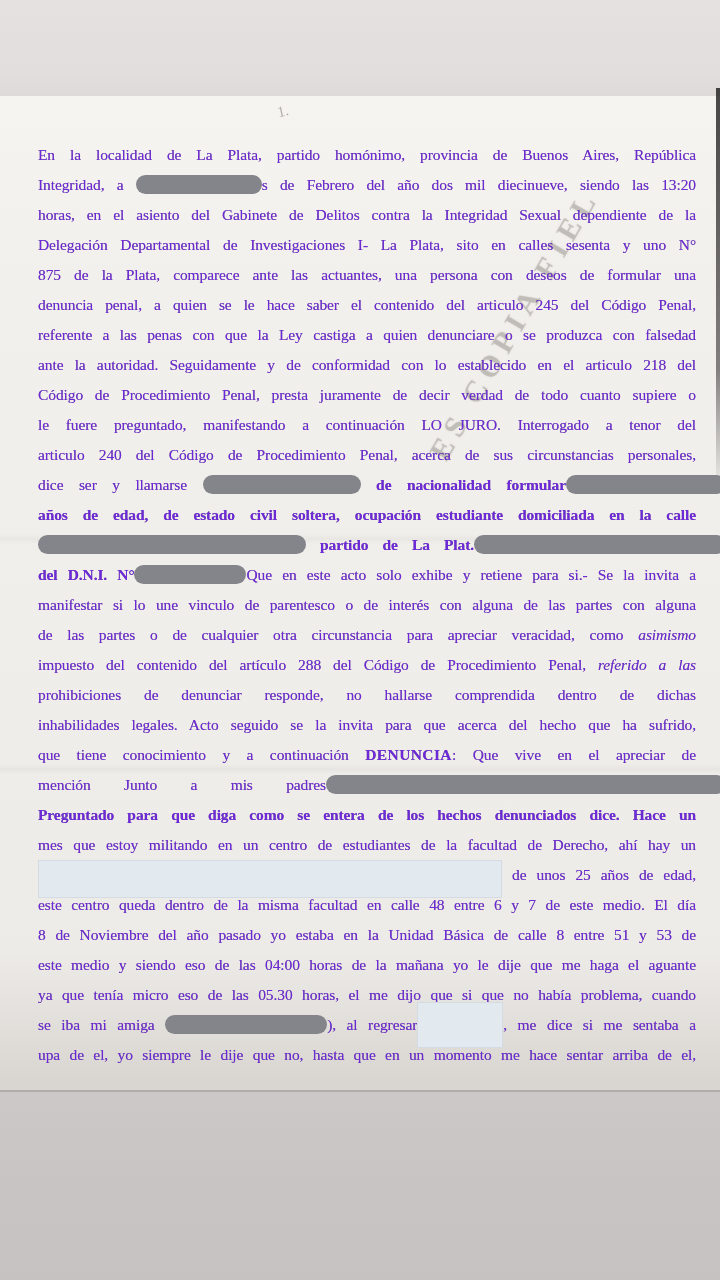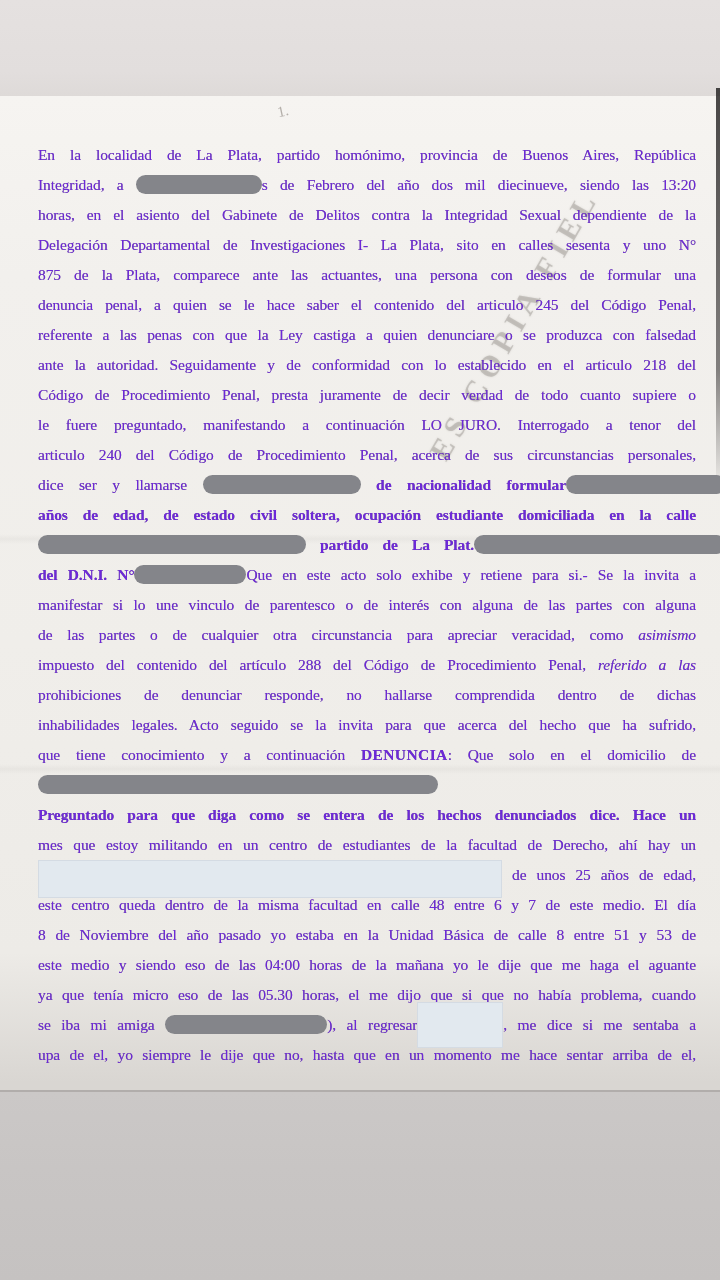--- a/index.html
+++ b/index.html
@@ -103,22 +103,22 @@
     <div class="line"><span class="seg-n">articulo 240 del Código de Procedimiento Penal, acerca de sus circunstancias personales,</span></div>
     <div class="line"><span class="seg-n">dice ser y llamarse </span><span class="bar" style="width: 158px;"></span><span class="seg-b"> de nacionalidad formular</span><span class="bar bleed" style="width: 160px;"></span></div>
     <div class="line bold"><span class="seg-b">años de edad, de estado civil soltera, ocupación estudiante domiciliada en la calle</span></div>
     <div class="line"><span class="bar" style="width: 268px;"></span><span class="seg-b"> partido de La Plat.</span><span class="bar bleed" style="width: 252px;"></span></div>
     <div class="line"><span class="seg-b">del D.N.I. N°</span><span class="bar" style="width: 112px;"></span><span class="seg-n">Que en este acto solo exhibe y retiene para si.- Se la invita a</span></div>
     <div class="line"><span class="seg-n">manifestar si lo une vinculo de parentesco o de interés con alguna de las partes con alguna</span></div>
     <div class="line"><span class="seg-n">de las partes o de cualquier otra circunstancia para apreciar veracidad, como </span><span class="seg-i">asimismo</span></div>
     <div class="line"><span class="seg-n">impuesto del contenido del artículo 288 del Código de Procedimiento Penal, </span><span class="seg-i">referido a las</span></div>
     <div class="line"><span class="seg-n">prohibiciones  de  denunciar  responde,  no  hallarse  comprendida  dentro  de  dichas</span></div>
     <div class="line"><span class="seg-n">inhabilidades legales. Acto seguido se la invita para que acerca del hecho que ha sufrido,</span></div>
-    <div class="line"><span class="seg-n">que tiene conocimiento y a continuación  </span><span class="seg-bu">DENUNCIA</span><span class="seg-n">: Que solo en el domicilio de</span></div>
-    <div class="line"><span class="bar bleed" style="width: 400px;"></span></div>
+    <div class="line"><span class="seg-n">que tiene conocimiento y a continuación  </span><span class="seg-bu">DENUNCIA</span><span class="seg-n">: Que vive en el apreciar de</span></div>
+    <div class="line"><span class="seg-n">mención  Junto  a  mis  padres</span><span class="bar bleed" style="width: 400px;"></span></div>
     <div class="line bold"><span class="seg-b">Preguntado para que diga como se entera de los hechos denunciados dice.  Hace un</span></div>
     <div class="line"><span class="seg-n">mes que estoy militando en un centro de estudiantes de la facultad de Derecho, ahí hay un</span></div>
     <div class="line"><span class="box" style="width: 462px; height: 36px;"></span><span class="seg-n"> de unos 25 años de edad,</span></div>
     <div class="line"><span class="seg-n">este centro queda dentro de la misma facultad en calle 48 entre 6 y 7 de este medio. El día</span></div>
     <div class="line"><span class="seg-n">8 de Noviembre del año pasado yo estaba en la Unidad Básica de calle  8 entre 51 y 53 de</span></div>
     <div class="line"><span class="seg-n">este medio y siendo eso de las 04:00 horas de la mañana yo le dije que me haga el aguante</span></div>
     <div class="line"><span class="seg-n">ya que tenía micro eso de las 05.30 horas, el me dijo que si que no había problema, cuando</span></div>
     <div class="line"><span class="seg-n">se iba mi amiga </span><span class="bar" style="width: 162px;"></span><span class="seg-n">), al regresar</span><span class="box" style="width: 84px; height: 44px;"></span><span class="seg-n">, me dice si me sentaba a</span></div>
     <div class="line"><span class="seg-n">upa de el, yo siempre le dije que no, hasta que en un momento me hace sentar arriba de el,</span></div>
   </div>

